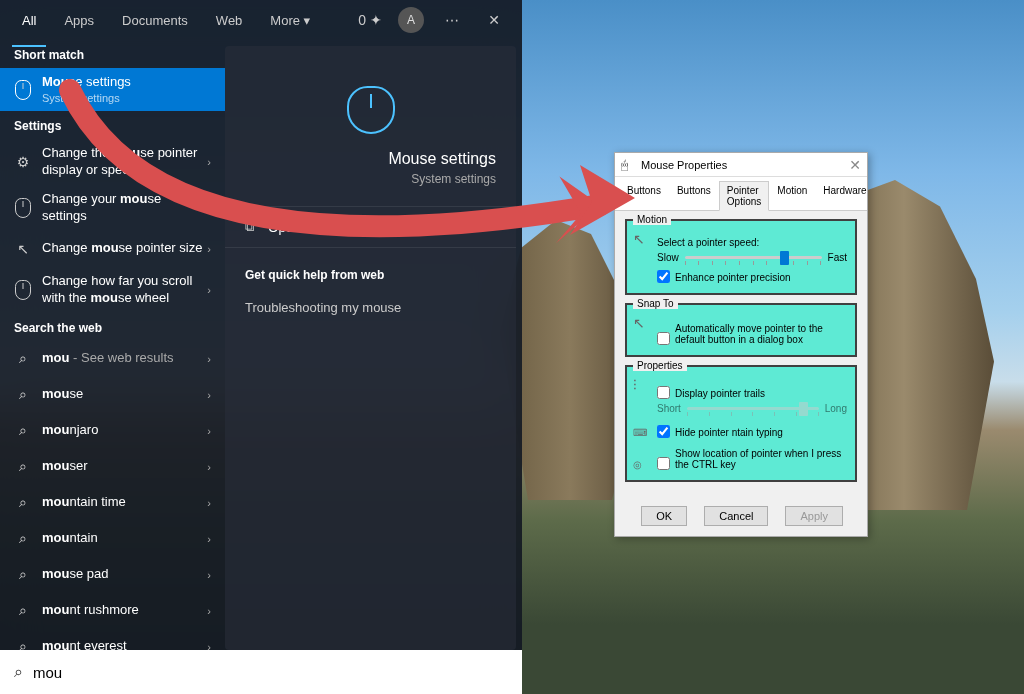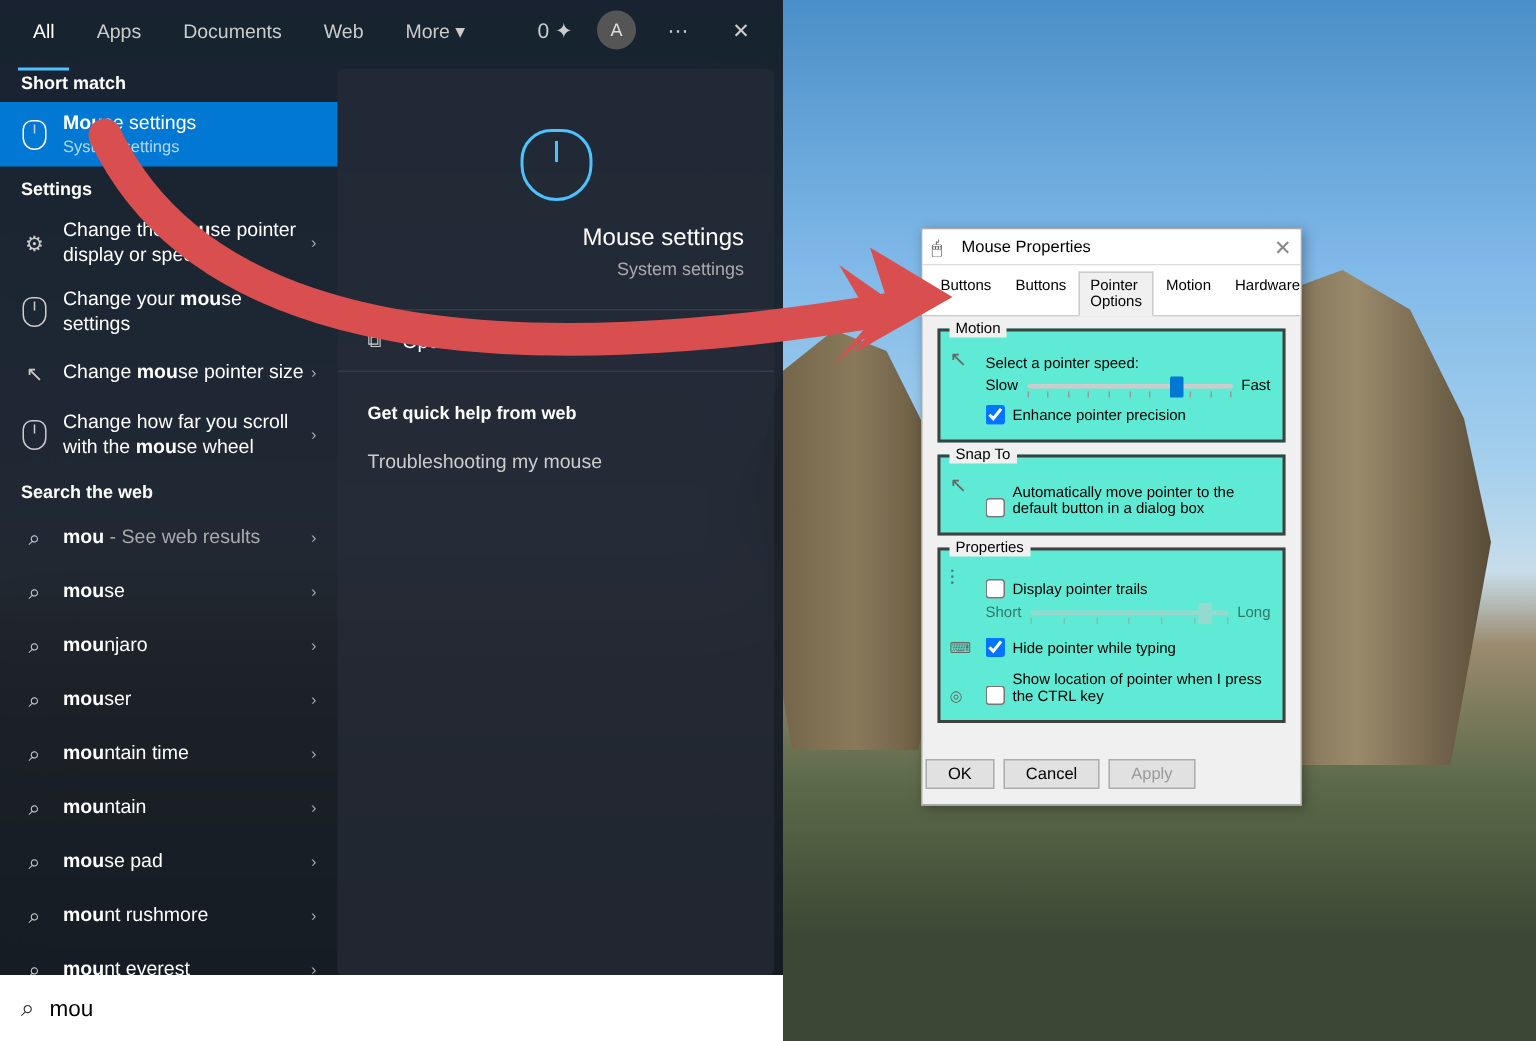--- a/index.html
+++ b/index.html
@@ -73,21 +73,21 @@
 
 .slider-row { display: flex; align-items: center; gap: 6px; font-size: 10px; margin: 4px 0 6px; }
 .slider-track { flex: 1; height: 3px; background: #ccc; position: relative; border-radius: 2px; }
 .slider-track .ticks { position: absolute; top: 5px; left: 0; right: 0; display: flex; justify-content: space-between; }
 .slider-track .ticks span { width: 1px; height: 4px; background: #999; }
 .slider-thumb { position: absolute; top: -5px; width: 9px; height: 14px; background: #0078d4; border-radius: 1px; }
 
 .checkbox-row { display: flex; align-items: flex-end; gap: 5px; font-size: 10px; margin-top: 2px; }
 .checkbox-row input { margin-top: 1px; }
 
-.dialog-footer { display: flex; gap: 6px; padding: 8px 2px 10px; }
+.dialog-footer { display: flex; justify-content: flex-end; gap: 17px; padding: 8px 24px 10px; }
 .dbutton { padding: 3px 14px; font-size: 11px; background: #e1e1e1; border: 1px solid #adadad; cursor: pointer; }
 .dbutton.disabled { color: #999; }
 
 
 .arrow-svg { position: absolute; top: 70px; left: 40px; width: 640px; height: 240px; z-index: 30; pointer-events: none; }
 
 .mouse-mini { width: 16px; height: 20px; border: 1.5px solid #ccc; border-radius: 8px 8px 10px 10px; position: relative; display: inline-block; }
 .mouse-mini::before { content:''; position:absolute; top:2px; left:50%; width:1px; height:6px; background:#ccc; transform:translateX(-50%); }
 
 b { font-weight: 600; }
@@ -299,21 +299,21 @@
               <span></span>
               <span></span>
             </div>
           <div class="slider-thumb" style="left:85%;background:#ccc"></div>
         </div>
         <span>Long</span>
       </div>
       <div class="checkbox-row" style="margin-top:10px">
         <span style="position:absolute;left:6px;color:#666">⌨</span>
         <input type="checkbox" checked="" style="">
-        <span>Hide pointer while typing</span>
+        <span>Hide pointer ntain typing</span>
       </div>
       <div class="checkbox-row" style="margin-top:10px">
         <span style="position:absolute;left:6px;color:#666">◎</span>
         <input type="checkbox" style="">
         <span>Show location of pointer when I press the CTRL key</span>
       </div>
     </div>
   </div>
   <div class="dialog-footer">
     <button class="dbutton">OK</button>

